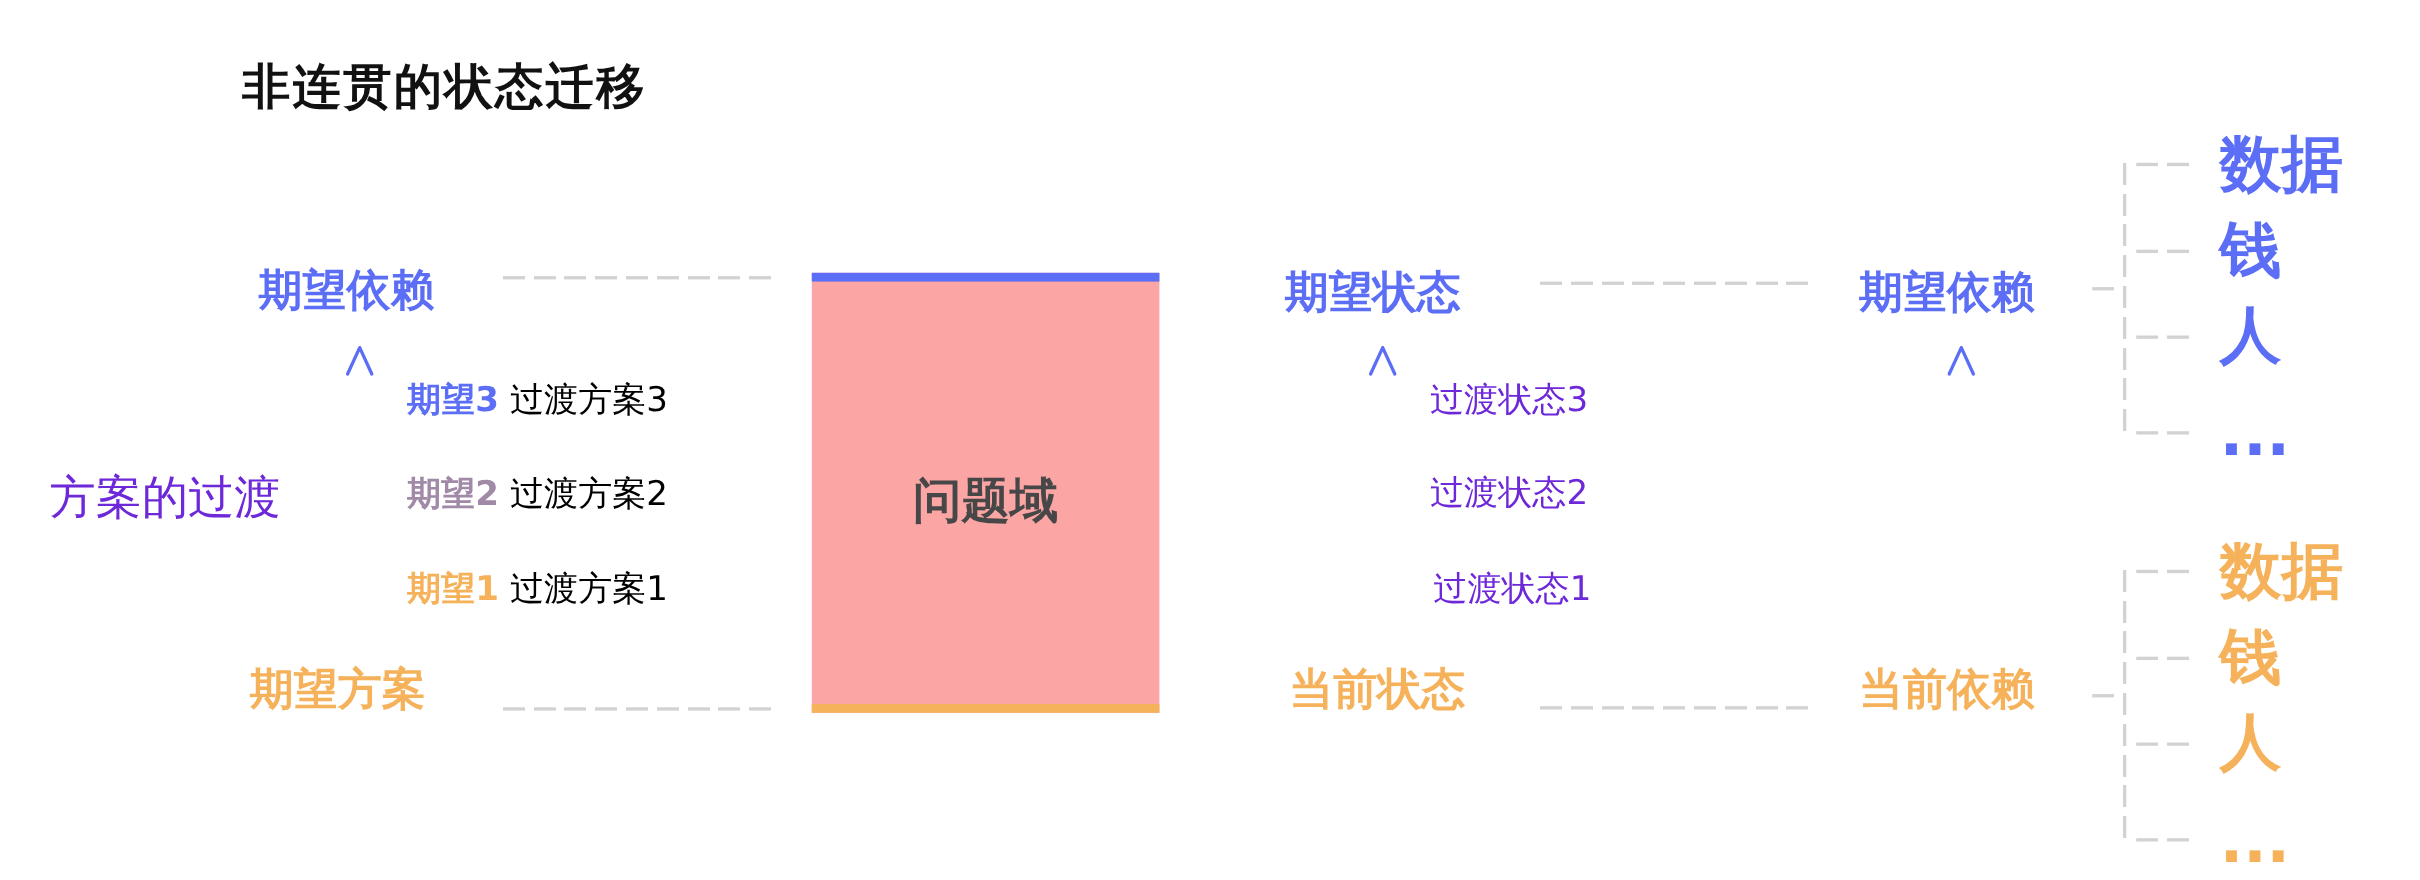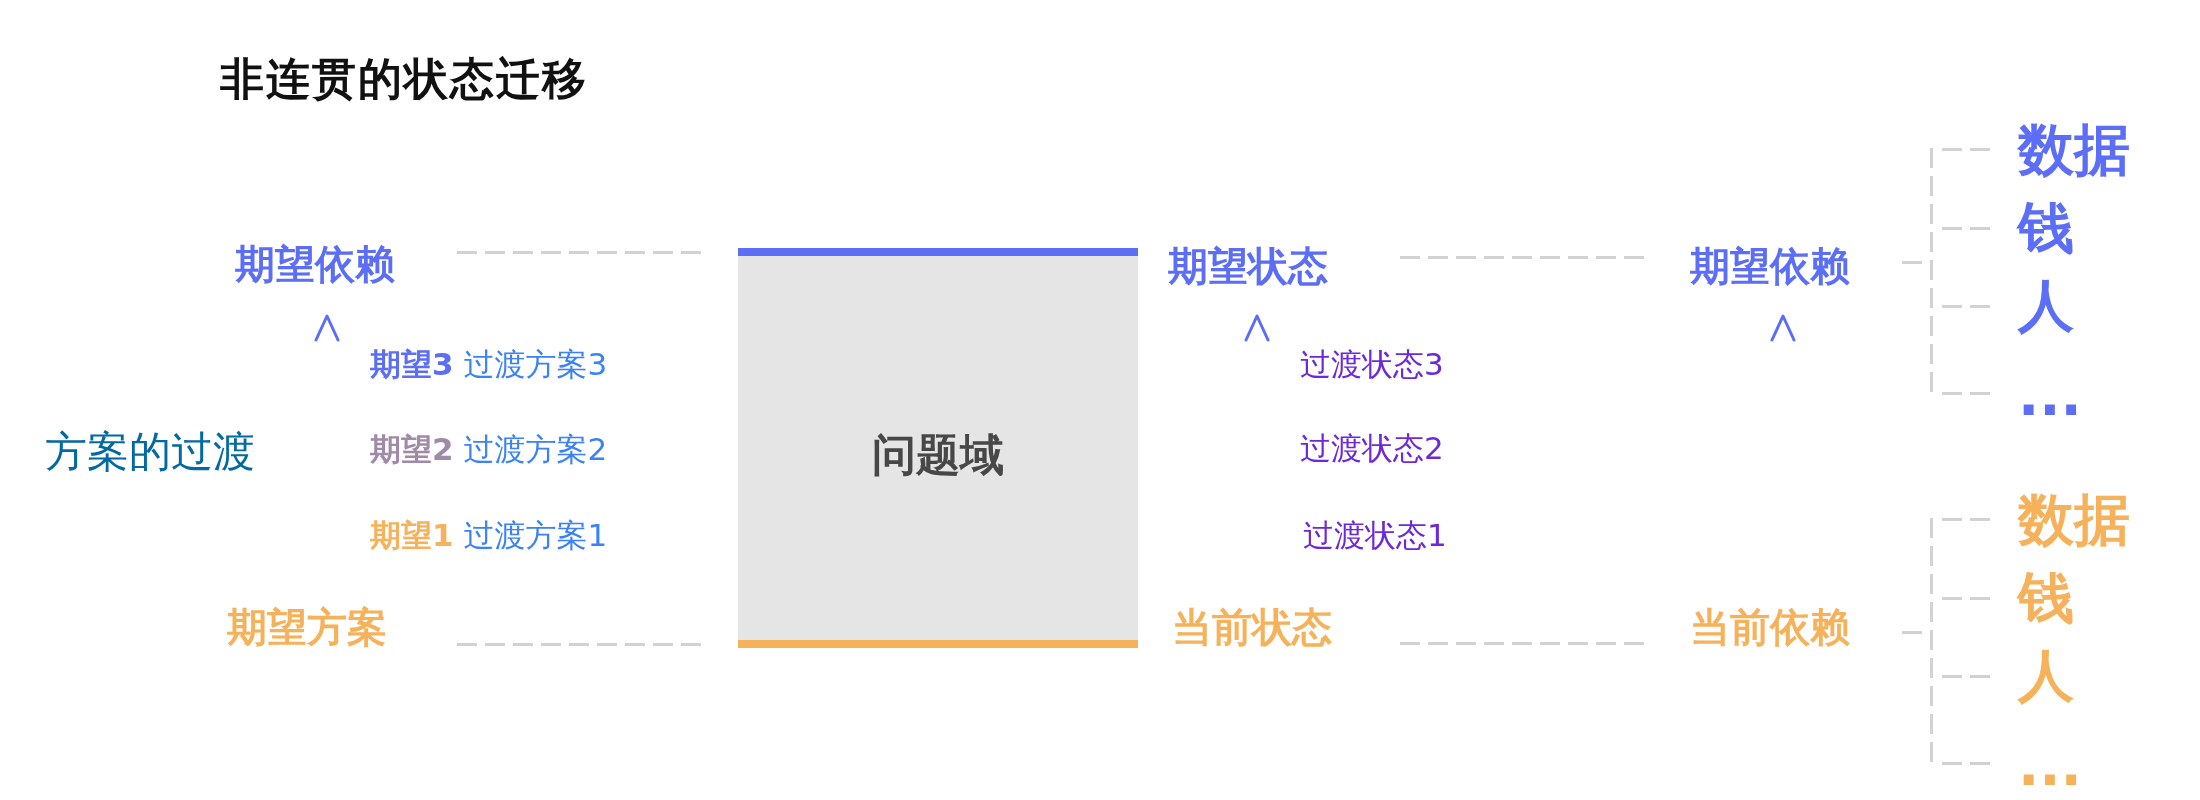--- a/index.html
+++ b/index.html
@@ -5,28 +5,28 @@
   html, body { margin:0; padding:0; }
   body { width:2200px; height:800px; background:#ffffff; position:relative; overflow:hidden;
          font-family:"DejaVu Sans","Liberation Sans",sans-serif; }
   .abs { position:absolute; white-space:nowrap; }
   .title { left:220px; top:50px; font-size:44px; font-weight:bold; color:#111; letter-spacing:2px; }
   .big { font-size:40px; font-weight:bold; line-height:44px; }
   .blue { color:#5b6ef5; }
   .orange { color:#f5b25a; }
   .mid { color:#a08aa8; }
   .gray { color:#6d28d9; }
-  .dark { color:#0369a1; }
+  .dark { color:#6d28d9; }
   .row { font-size:31px; line-height:34px; font-weight:bold; }
-  .row .g { color:#3b82f6; font-weight:normal; margin-left:10px; }
+  .row .g { color:#000000; font-weight:normal; margin-left:10px; }
   .hdash { position:absolute; height:3px;
            background:repeating-linear-gradient(90deg,#d2d2d2 0 20px,transparent 20px 28px); }
   .vdash { position:absolute; width:3px;
            background:repeating-linear-gradient(180deg,#d2d2d2 0 20px,transparent 20px 28px); }
-  .box { position:absolute; left:738px; top:248px; width:400px; height:400px; background:#e5e5e5; }
+  .box { position:absolute; left:738px; top:248px; width:316px; height:400px; background:#fca5a5; }
   .box .topbar { position:absolute; left:0; top:0; width:100%; height:8px; background:#5b6ef5; }
   .box .botbar { position:absolute; left:0; bottom:0; width:100%; height:8px; background:#f5b25a; }
   .box .label { position:absolute; left:0; right:0; top:178px; text-align:center; font-size:44px;
                 font-weight:bold; color:#474747; }
   .arrow { position:absolute; }
   .item { font-size:56px; font-weight:bold; line-height:44px; }
 </style>
 </head>
 <body>
 

